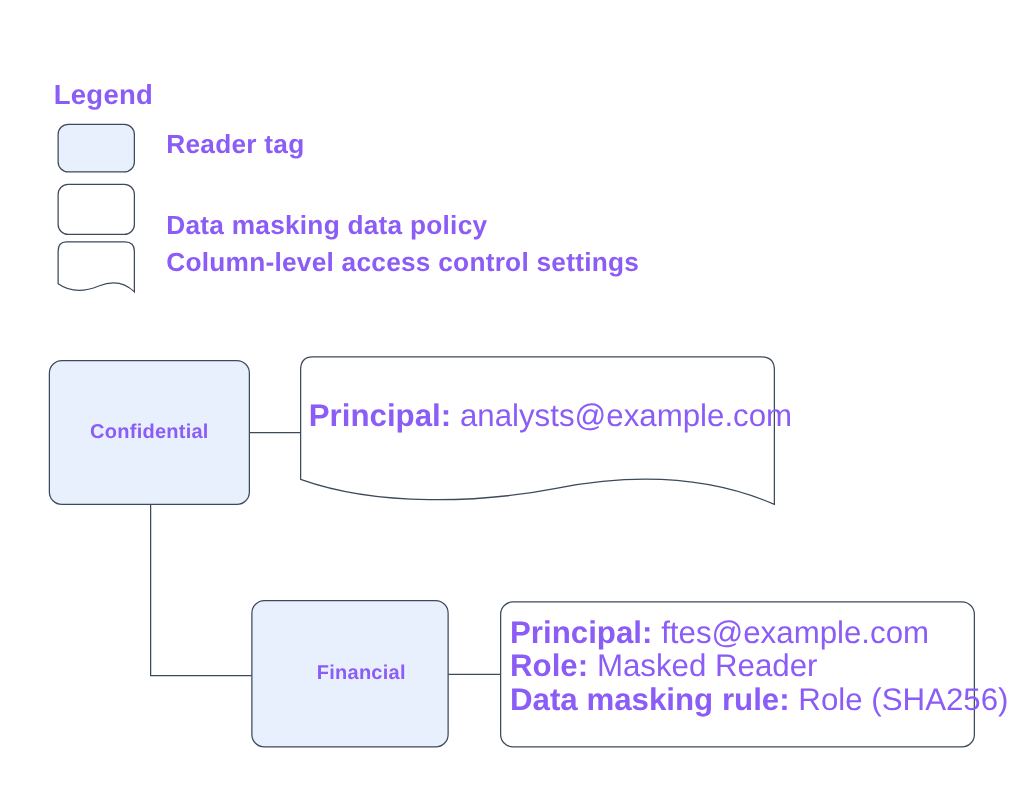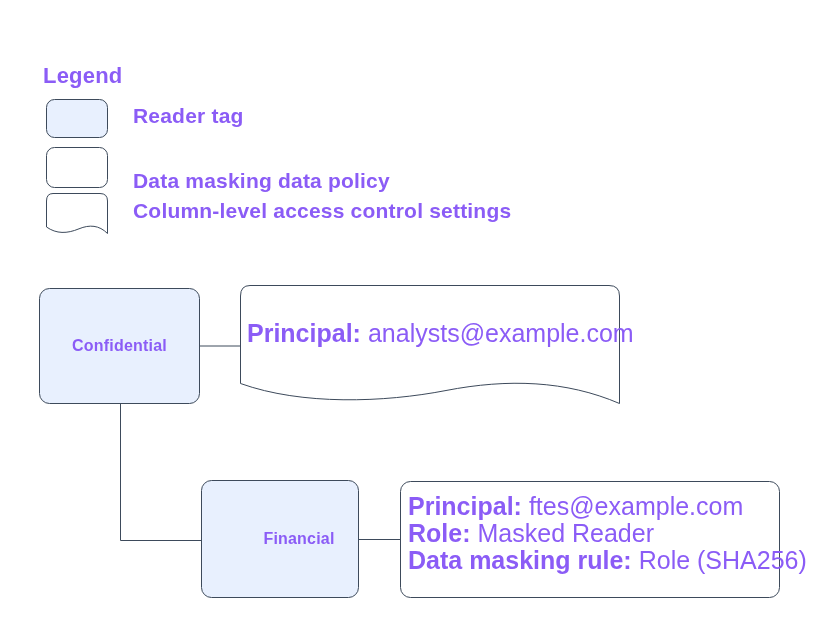--- a/index.html
+++ b/index.html
@@ -52,21 +52,21 @@
     font-weight: bold;
     letter-spacing: 0.2px;
   }
   .node-label.confidential {
     left: 39px;
     top: 288px;
     width: 161px;
     height: 116px;
   }
   .node-label.financial {
-    left: 200px;
+    left: 190px;
     top: 480px;
     width: 158px;
     height: 118px;
     padding-left: 20px;
   }
   .note-text {
     font-size: 25px;
     line-height: 27px;
   }
   .note-text.access {

